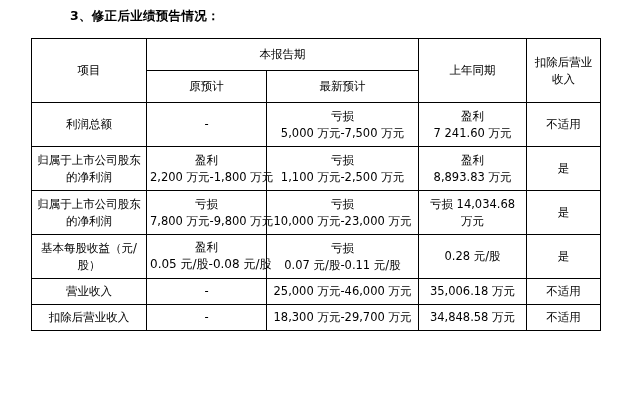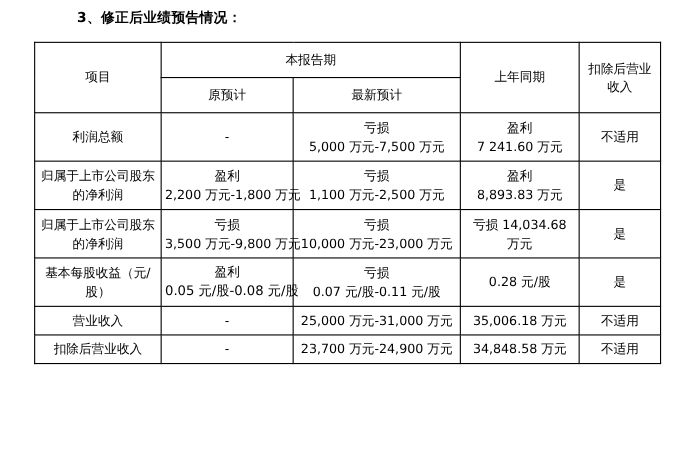--- a/index.html
+++ b/index.html
@@ -129,21 +129,21 @@
           <div>盈利</div>
           <div class="nowrap">8,893.83 万元</div>
         </td>
         <td>是</td>
       </tr>
 
       <tr class="r-tall">
         <td class="rowlabel">归属于上市公司股东的净利润</td>
         <td class="cell-two-line">
           <div>亏损</div>
-          <div class="nowrap">3,500 万元-9,800 万元</div>
+          <div class="nowrap">7,800 万元-9,800 万元</div>
         </td>
         <td class="cell-two-line">
           <div>亏损</div>
           <div class="nowrap">10,000 万元-23,000 万元</div>
         </td>
         <td class="cell-two-line">
           <div>亏损 14,034.68</div>
           <div class="nowrap">万元</div>
         </td>
         <td>是</td>
@@ -161,28 +161,28 @@
         </td>
         <td class="cell-two-line">
           <div>0.28 元/股</div>
         </td>
         <td>是</td>
       </tr>
 
       <tr class="r-short">
         <td class="rowlabel">营业收入</td>
         <td class="dash">-</td>
-        <td class="cell-two-line nowrap">25,000 万元-31,000 万元</td>
+        <td class="cell-two-line nowrap">25,000 万元-46,000 万元</td>
         <td class="cell-two-line nowrap">35,006.18 万元</td>
         <td>不适用</td>
       </tr>
 
       <tr class="r-short">
         <td class="rowlabel">扣除后营业收入</td>
         <td class="dash">-</td>
-        <td class="cell-two-line nowrap">23,700 万元-24,900 万元</td>
+        <td class="cell-two-line nowrap">18,300 万元-29,700 万元</td>
         <td class="cell-two-line nowrap">34,848.58 万元</td>
         <td>不适用</td>
       </tr>
     </tbody>
   </table>
 
 </div>
 
 </body></html>

